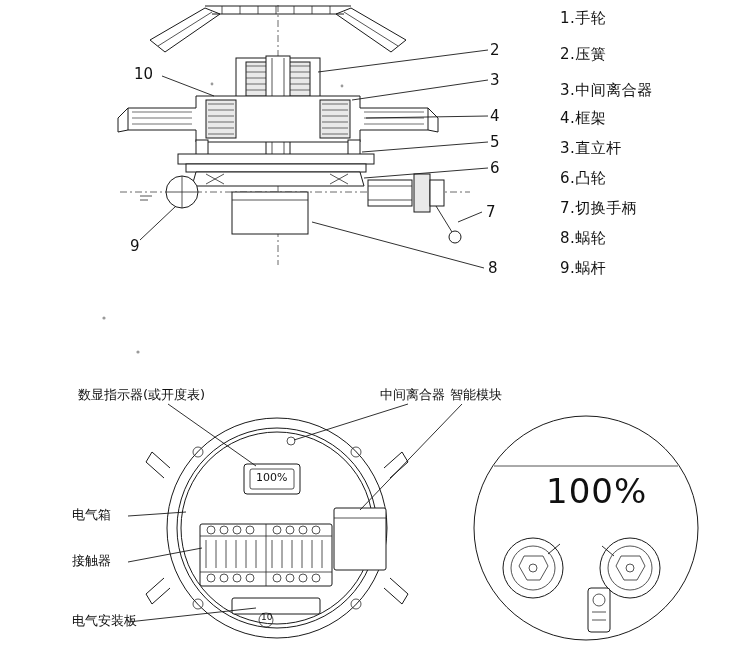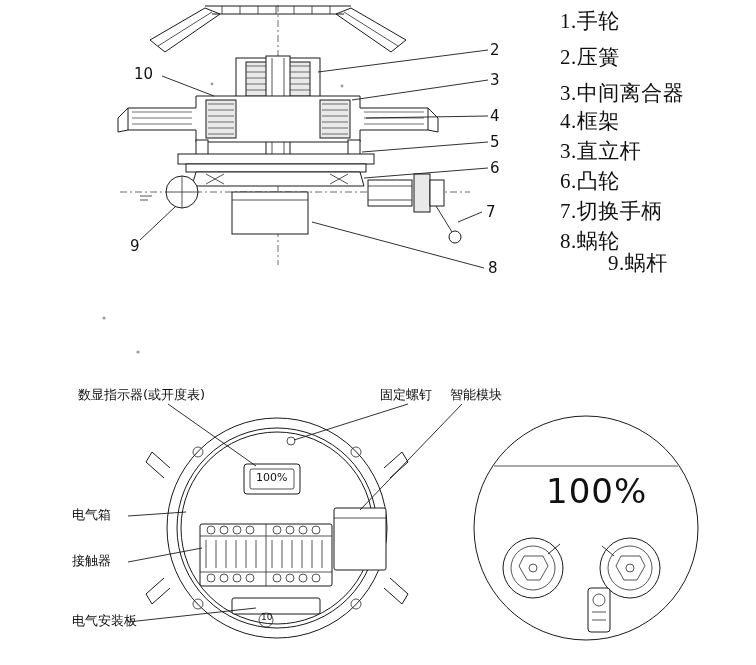--- a/index.html
+++ b/index.html
@@ -28,23 +28,22 @@
     height: 665px;
   }
   .txt {
     position: absolute;
     white-space: nowrap;
     font-family: "DejaVu Sans", "Liberation Sans", sans-serif;
     color: #111;
     line-height: 1.1;
   }
   .legend-item {
-    font-size: 21px;
+    font-size: 15px;
     letter-spacing: 0.5px;
-    font-family: Liberation Serif, serif;
   }
   .callout-num {
     font-size: 15px;
   }
   .fig-caption {
     font-size: 16px;
     letter-spacing: 1px;
   }
   .label-cn {
     font-size: 13px;
@@ -273,24 +272,24 @@
 
 
   <div class="txt legend-item" style="left:560px; top:10px;">1.手轮</div>
   <div class="txt legend-item" style="left:560px; top:46px;">2.压簧</div>
   <div class="txt legend-item" style="left:560px; top:82px;">3.中间离合器</div>
   <div class="txt legend-item" style="left:560px; top:110px;">4.框架</div>
   <div class="txt legend-item" style="left:560px; top:140px;">3.直立杆</div>
   <div class="txt legend-item" style="left:560px; top:170px;">6.凸轮</div>
   <div class="txt legend-item" style="left:560px; top:200px;text-align:right;">7.切换手柄</div>
   <div class="txt legend-item" style="left:560px; top:230px;">8.蜗轮</div>
-  <div class="txt legend-item" style="left:560px; top:252px;margin-left:48px;">9.蜗杆</div>
+  <div class="txt legend-item" style="left:560px; top:260px;">9.蜗杆</div>
 
   <div class="txt label-cn" style="left:78px; top:388px;">数显指示器(或开度表)</div>
-  <div class="txt label-cn" style="left:380px; top:388px;">固定螺钉</div>
+  <div class="txt label-cn" style="left:380px; top:388px;">中间离合器</div>
   <div class="txt label-cn" style="left:450px; top:388px;">智能模块</div>
   <div class="txt label-cn" style="left:72px; top:508px;">电气箱</div>
   <div class="txt label-cn" style="left:72px; top:554px;font-family:Liberation Serif, serif;">接触器</div>
   <div class="txt label-cn" style="left:72px; top:614px;">电气安装板</div>
 
   <div class="txt pct-small" style="left:256px; top:472px;">100%</div>
   <div class="txt pct-big" style="left:546px; top:473px;">100%</div>
   <div class="txt" style="left:261px; top:613px; font-size:9px;">10</div>
 
 </div>

